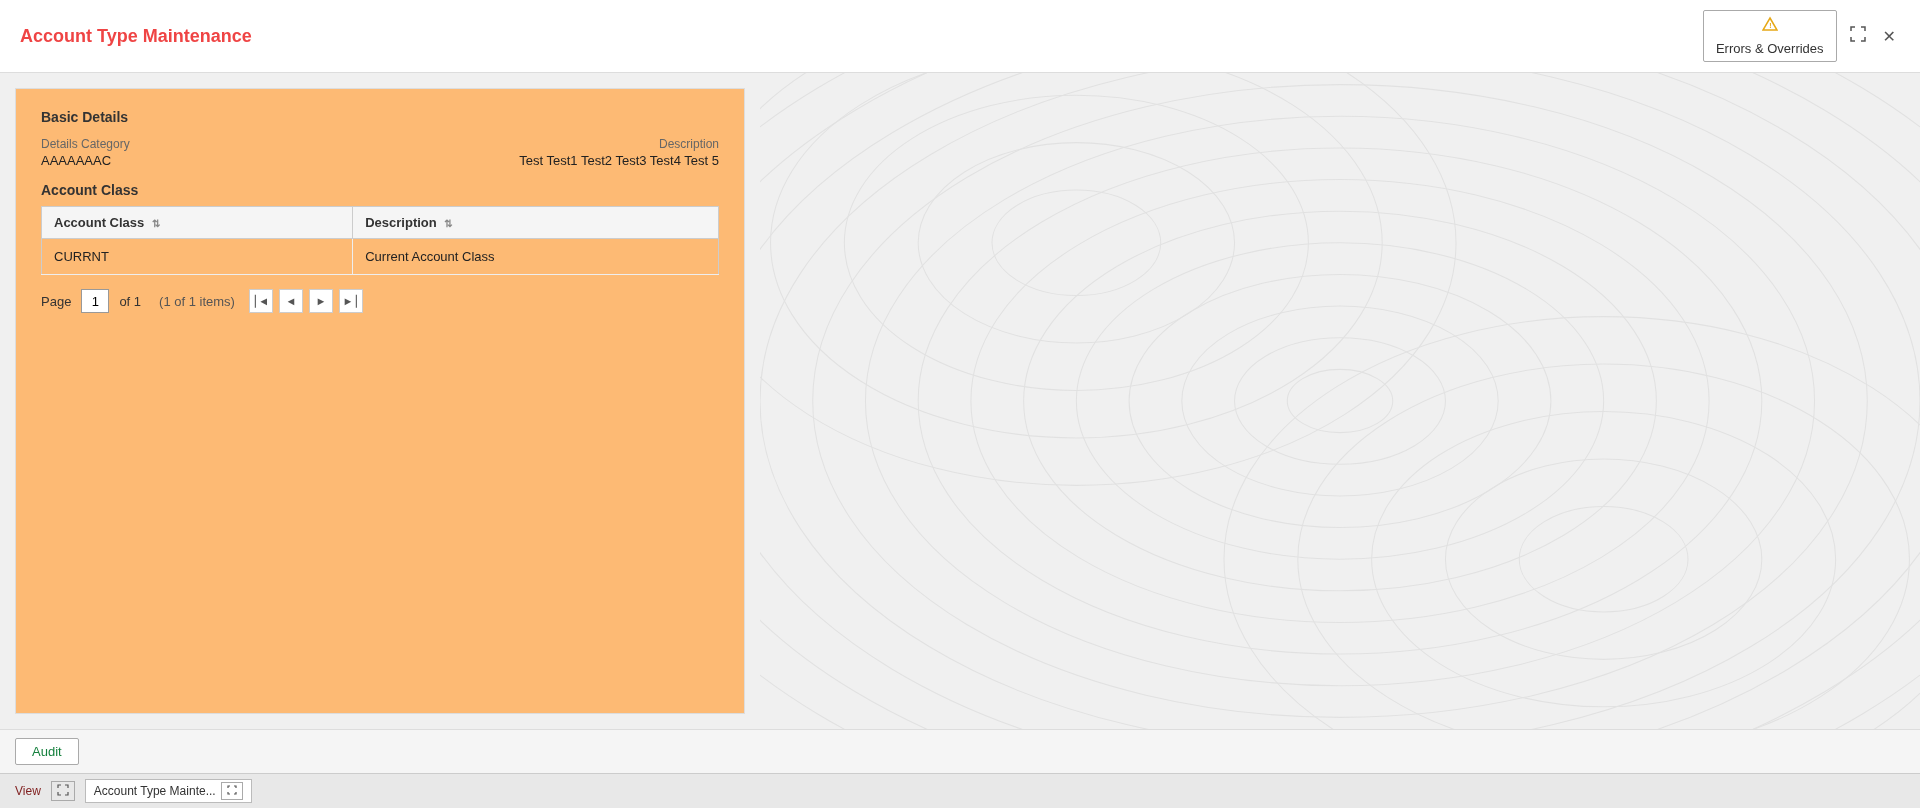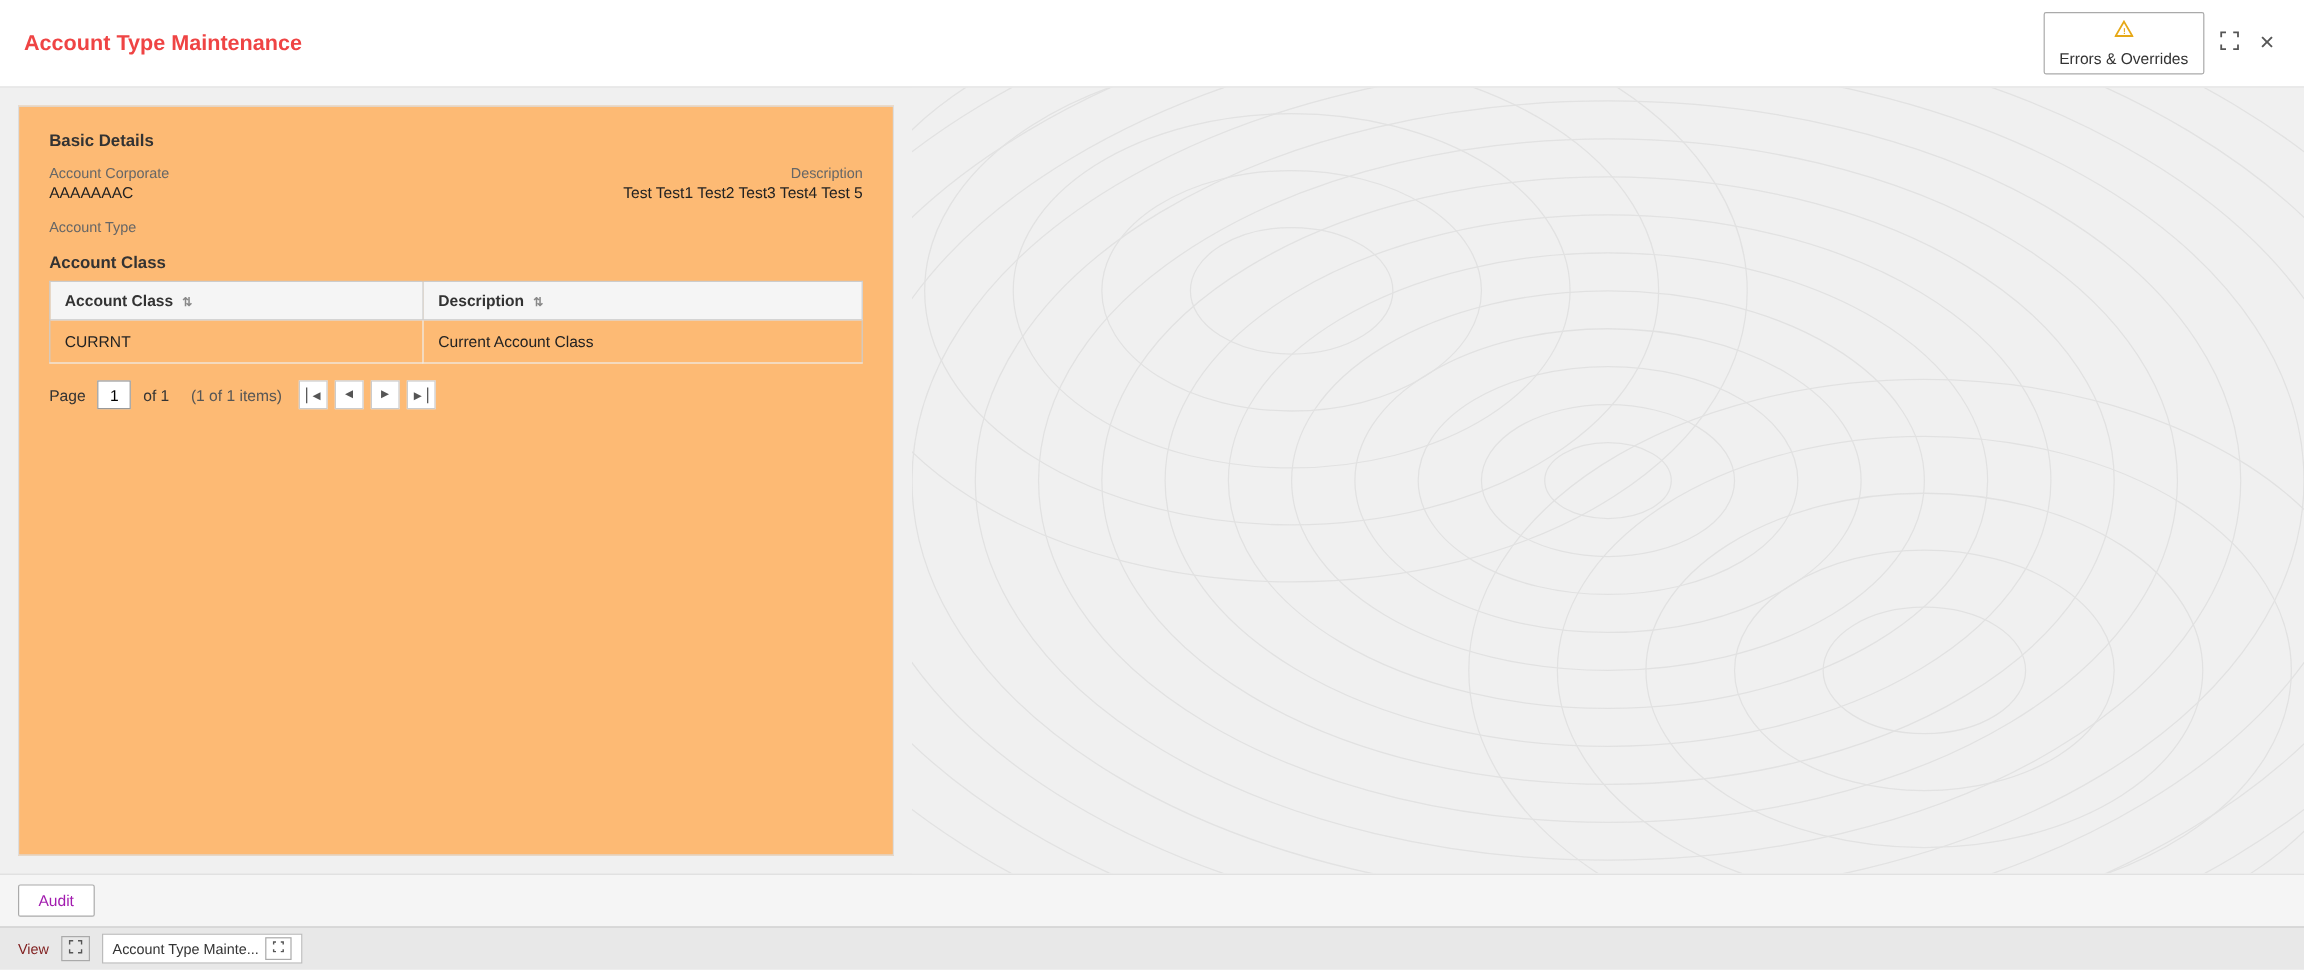--- a/index.html
+++ b/index.html
@@ -210,21 +210,21 @@
       align-items: center;
       gap: 10px;
       min-height: 44px;
     }
     .audit-btn {
       border: 1px solid #aaa;
       background: #fff;
       padding: 5px 16px;
       cursor: pointer;
       font-size: 13px;
-      color: #a21caf;
+      color: #15803d;
       border-radius: 2px;
     }
 
     
     .footer-bar {
       background: #e8e8e8;
       border-top: 1px solid #ccc;
       padding: 5px 15px;
       display: flex;
       align-items: center;
@@ -288,31 +288,30 @@
 </div>
 
 <div class="main-content">
 
   <div class="form-panel">
 
     <div class="section-title">Basic Details</div>
 
     <div class="field-row">
       <div class="field-left">
-        <span class="field-label">Account Corporate</span>
+        <span class="field-label">Details Category</span>
         <span class="field-value">AAAAAAAC</span>
       </div>
       <div class="field-right">
         <span class="field-label">Description</span>
         <span class="field-value">Test Test1 Test2 Test3 Test4 Test 5</span>
       </div>
     </div>
 
     <div class="single-field">
-      <div class="field-label">Account Type</div>
     </div>
 
     <div class="table-section">
       <div class="table-section-title">Account Class</div>
 
       <table>
         <thead>
           <tr>
             <th>
               <span>Account Class</span>

